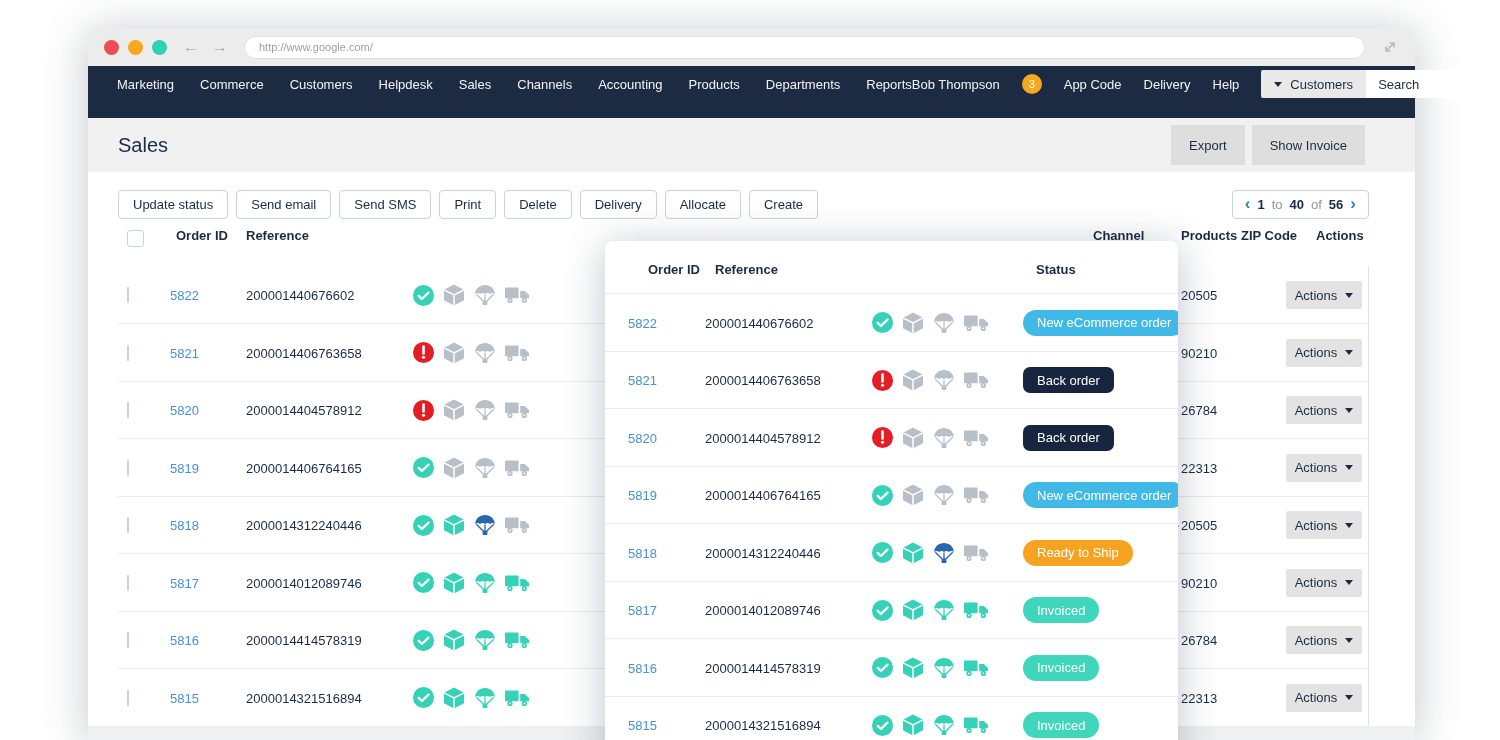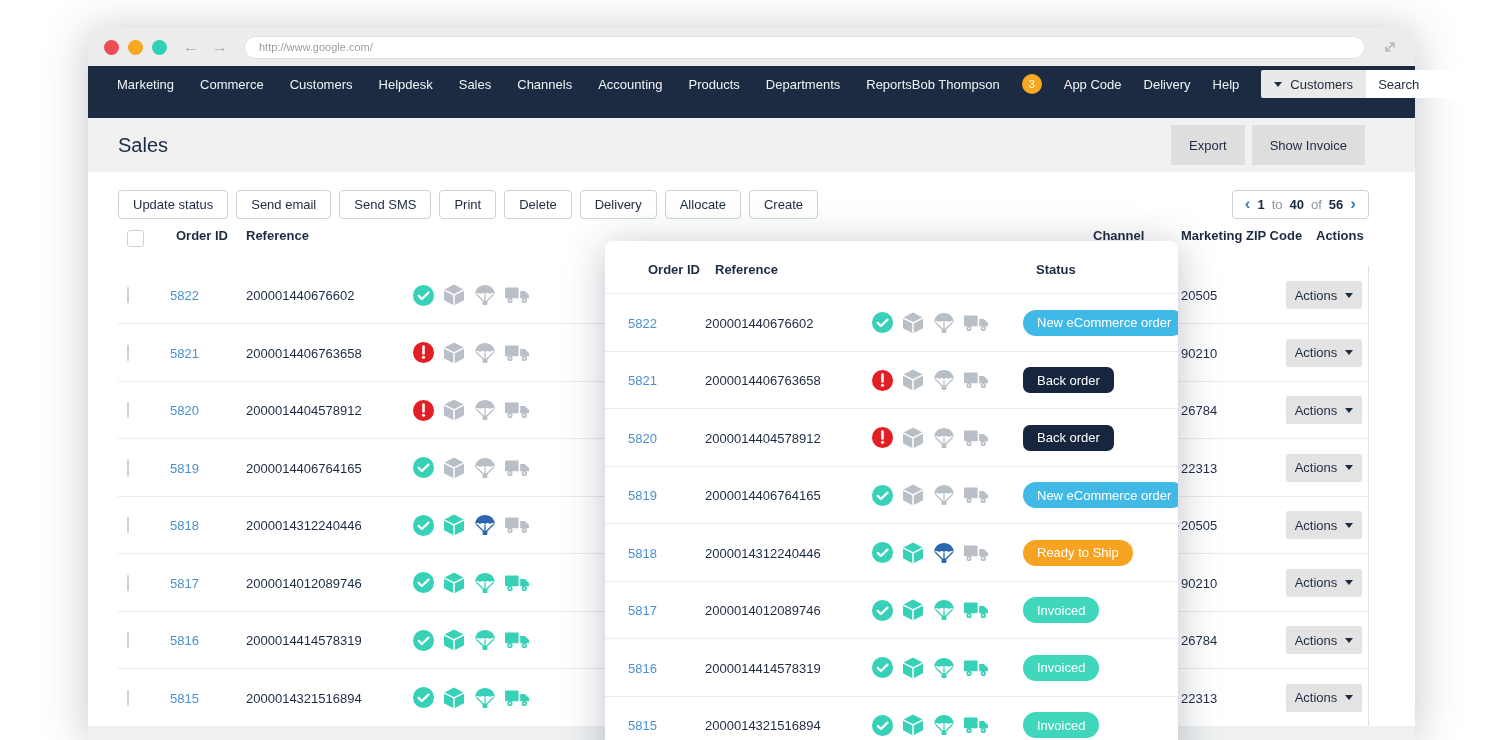--- a/index.html
+++ b/index.html
@@ -171,21 +171,21 @@
     </div>
   </div>
 
   <div class="bg-header">
     <span style="left:39px; top:2px;">
         <span class="checkbox" style="display:inline-block;"></span>
       </span>
     <span style="left:88px;">Order ID</span>
     <span style="left:158px;">Reference</span>
     <span style="left:1005px;">Channel</span>
-    <span style="left:1093px;">Marketing ZIP Code</span>
+    <span style="left:1093px;">Products ZIP Code</span>
     <span style="left:1228px;">Actions</span>
   </div>
 
   <div class="rows-area" id="bg-rows">
       <div class="row" style="top: 0px;">
         <span class="cell" style="left:39px;"><span class="checkbox"></span></span>
         <a class="cell order-link" style="left:82px;">5822</a>
         <span class="cell" style="left:158px;">200001440676602</span>
         <span class="cell" style="left:324px;">
           <span class="icon-set">

